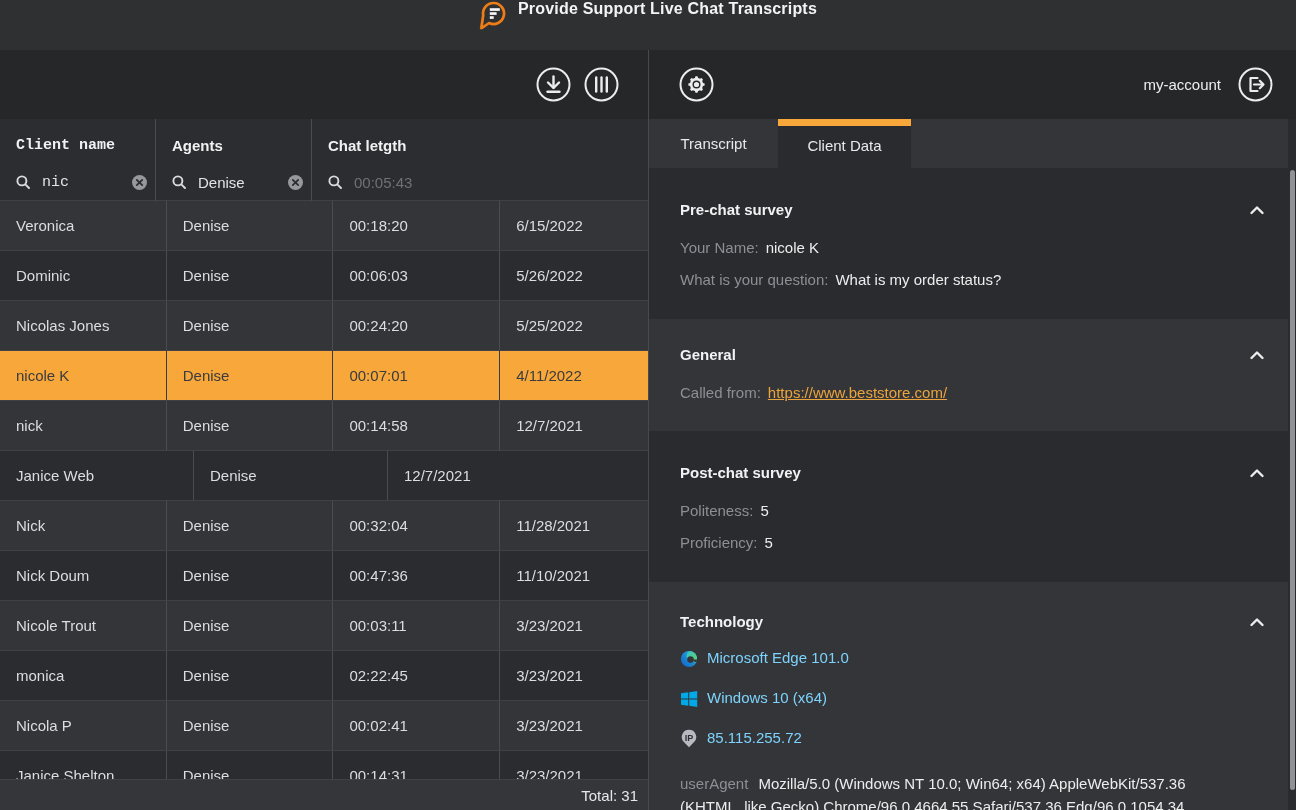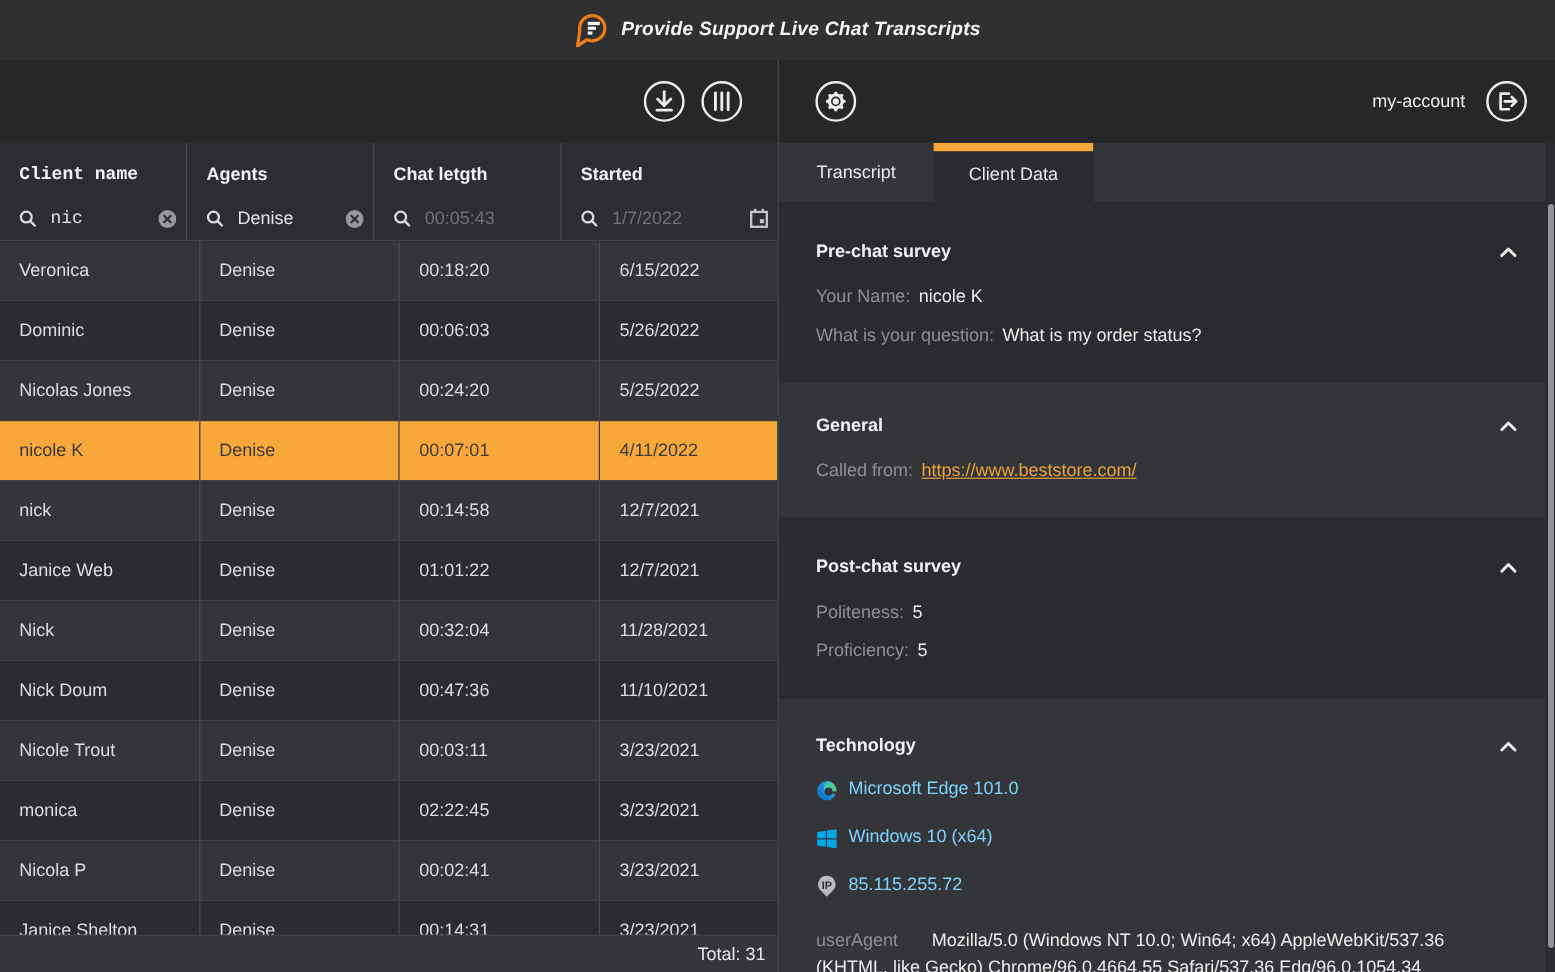--- a/index.html
+++ b/index.html
@@ -30,21 +30,21 @@
     font-family:"Liberation Sans","DejaVu Sans",sans-serif;
     background:var(--c-bg);
     color:var(--c-text);
     position:relative;
     font-size:15px;
   }
   
   .titlebar{
     position:absolute;left:0;top:0;width:1296px;height:50px;
     background:var(--c-titlebar);
-    display:flex;align-items:center;justify-content:center;gap:9px;font-style:italic;
+    display:flex;align-items:flex-start;justify-content:center;gap:9px;
   }
   .titlebar .app-title{font-size:16px;font-weight:bold;letter-spacing:.2px;color:#f3f4f5;}
   .toolbar{
     position:absolute;left:0;top:50px;width:1296px;height:69px;
     background:var(--c-toolbar);
   }
   .toolbar .half{position:absolute;top:0;height:69px;display:flex;align-items:center;}
   .toolbar .half.left{left:0;width:648px;justify-content:flex-end;padding-right:29px;gap:13px;}
   .toolbar .half.right{left:648px;width:648px;justify-content:space-between;padding:0 23px 0 31px;}
   .round-btn{width:35px;height:35px;display:block;cursor:pointer;}
@@ -115,21 +115,21 @@
   .section .sec-title{font-weight:bold;font-size:15px;color:#f1f2f4;line-height:24px;}
   .collapse-btn{width:16px;height:10px;margin-top:7px;cursor:pointer;flex:0 0 auto;}
   .sec-items{padding-top:15px;}
   .kv{line-height:22px;margin-bottom:10px;font-size:15px;}
   .kv .k{color:var(--c-dim);}
   .kv .v{color:#eceded;margin-left:7px;}
   .kv .v a{color:var(--c-link);text-decoration:underline;cursor:pointer;}
   .tech-item{display:flex;height:24px;margin-bottom:16px;font-size:15px;color:#7dd3fc;}
   .tech-item .ticon{width:18px;height:19px;margin-right:9px;display:flex;align-items:center;justify-content:center;flex:0 0 auto;}
   .ua{line-height:23px;font-size:15px;padding-top:3px;width:545px;}
-  .ua .k{color:var(--c-dim);margin-right:28px;}
+  .ua .k{color:var(--c-dim);margin-right:10px;}
   .ua .v{color:#eceded;}
   
   .section.s0{height:151px;padding-top:30px;}
   .section.s1{height:112px;padding-top:24px;}
   .section.s2{height:151px;padding-top:30px;}
   .section.s3{height:228px;padding-top:28px;}
   
   .scroll-col{position:absolute;right:0;top:119px;width:8px;height:691px;background:var(--c-bg);z-index:20;}
   .scroll-thumb{position:absolute;left:2px;top:51px;width:5px;height:620px;border-radius:3px;background:#919296;cursor:pointer;}
   svg{display:block;}
@@ -270,40 +270,20 @@
       <span class="ficon">
             <svg width="14" height="14" viewBox="0 0 14 14">
     <circle cx="5.9" cy="5.9" r="4.5" fill="none" stroke="#dadbdd" stroke-width="1.9"></circle>
     <line x1="9.3" y1="9.3" x2="13" y2="13" stroke="#dadbdd" stroke-width="1.9" stroke-linecap="round"></line>
   </svg>
           </span>
       <span class="ftext placeholder">00:05:43</span>
     </span>
   </div>
 
-  <div class="th c4">
-    <span class="col-label">Started</span>
-    <span class="filter">
-      <span class="ficon">
-            <svg width="14" height="14" viewBox="0 0 14 14">
-    <circle cx="5.9" cy="5.9" r="4.5" fill="none" stroke="#dadbdd" stroke-width="1.9"></circle>
-    <line x1="9.3" y1="9.3" x2="13" y2="13" stroke="#dadbdd" stroke-width="1.9" stroke-linecap="round"></line>
-  </svg>
-          </span>
-      <span class="ftext placeholder">1/7/2022</span>
-    <span class="cal-btn">
-            <svg width="17" height="18" viewBox="0 0 17 18">
-    <rect x="2" y="3.6" width="13" height="12.4" fill="none" stroke="#c6c7c9" stroke-width="1.9"></rect>
-    <line x1="5.3" y1="1" x2="5.3" y2="4.6" stroke="#c6c7c9" stroke-width="2"></line>
-    <line x1="11.7" y1="1" x2="11.7" y2="4.6" stroke="#c6c7c9" stroke-width="2"></line>
-    <rect x="9.2" y="9.6" width="3.4" height="3.4" fill="#c6c7c9"></rect>
-  </svg>
-          </span>
-        </span>
-  </div>
 </div>
   <div class="tbody">
   <div class="trow odd">
     <div class="td c1d">Veronica</div>
     <div class="td c2d">Denise</div>
     <div class="td c3d">00:18:20</div>
     <div class="td c4d">6/15/2022</div>
   </div>
 
   <div class="trow even">
@@ -330,21 +310,20 @@
   <div class="trow odd">
     <div class="td c1d">nick</div>
     <div class="td c2d">Denise</div>
     <div class="td c3d">00:14:58</div>
     <div class="td c4d">12/7/2021</div>
   </div>
 
   <div class="trow even">
     <div class="td c1d">Janice Web</div>
     <div class="td c2d">Denise</div>
-    <div class="td c3d">01:01:22</div>
     <div class="td c4d">12/7/2021</div>
   </div>
 
   <div class="trow odd">
     <div class="td c1d">Nick</div>
     <div class="td c2d">Denise</div>
     <div class="td c3d">00:32:04</div>
     <div class="td c4d">11/28/2021</div>
   </div>
 

